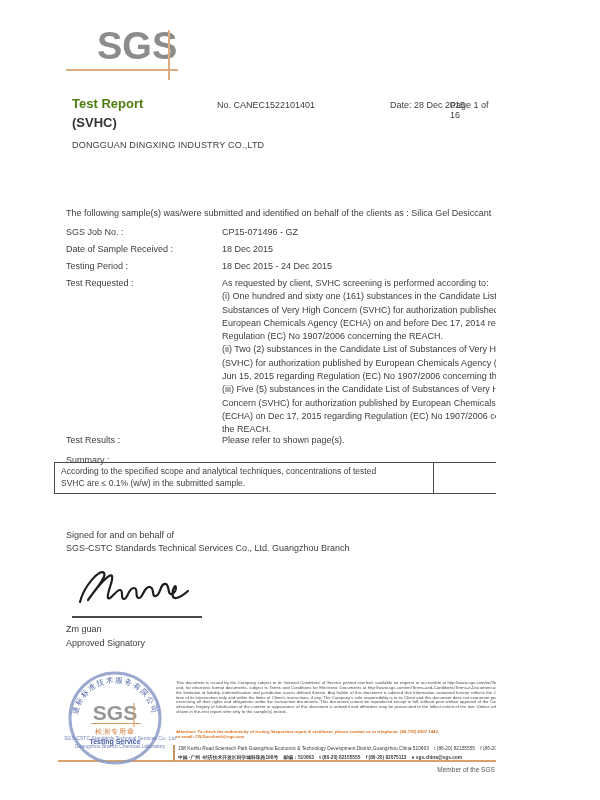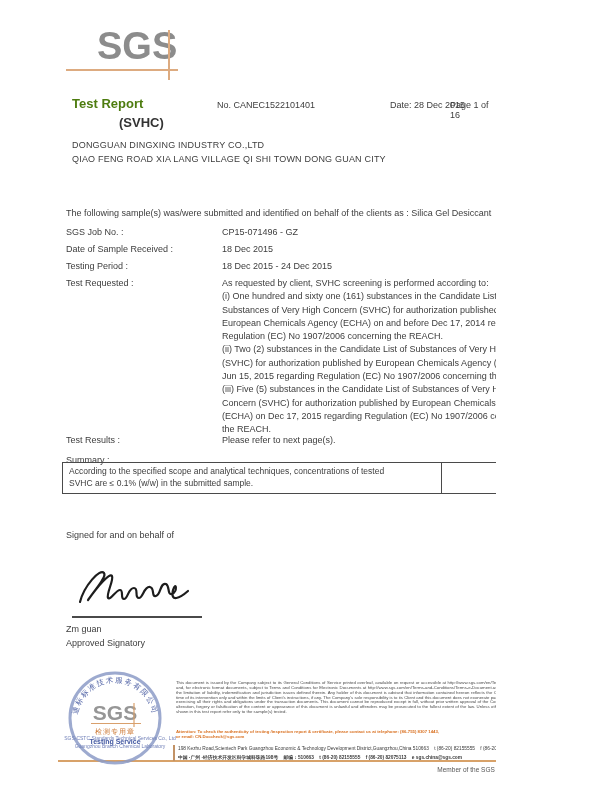--- a/index.html
+++ b/index.html
@@ -7,41 +7,41 @@
     position:relative;width:496px;height:800px;background:#ffffff;overflow:hidden;
     font-family:"Liberation Sans",sans-serif;color:#3d3d3d;
   }
   .abs{position:absolute;}
   
   .logo-text{left:97px;top:27px;font-size:38px;font-weight:700;color:#8c8c8c;letter-spacing:0px;line-height:38px;}
   .logo-hline{left:66px;top:69px;width:112px;height:2px;background:#ddab80;}
   .logo-vline{left:168px;top:30px;width:2px;height:50px;background:#ddab80;}
   
   .title1{left:72px;top:96px;font-size:13px;font-weight:700;color:#4d7c0f;}
-  .title2{left:72px;top:115px;font-size:13px;font-weight:700;color:#333;margin-left:47px;}
+  .title2{left:72px;top:115px;font-size:13px;font-weight:700;color:#333;}
   .meta{font-size:9px;color:#3d3d3d;top:100px;}
   .meta-no{left:205px;padding-left:12px;}
   .meta-date{left:356px;padding-left:34px;}
   .meta-page{left:450px;}
   
   .client-name{left:72px;top:139px;font-size:9px;letter-spacing:.2px;}
   .client-addr{left:72px;top:153px;font-size:9px;letter-spacing:.2px;}
   
   .body-txt{font-size:9px;line-height:13.3px;color:#3d3d3d;}
   .sample-intro{left:66px;top:207px;}
   .flabel{left:66px;}
   .fvalue{left:222px;white-space:pre;}
   .row-job{top:226px;}
   .row-recv{top:243px;}
   .row-period{top:260px;}
   .row-req{top:277px;}
   .row-res{top:434px;}
   .summary-head{left:66px;top:454px;}
   
-  .sum-table{left:62px;top:462px;width:466px;height:30px;border:1px solid #4a4a4a;display:flex;gap:28px;}
+  .sum-table{left:54px;top:462px;width:466px;height:30px;border:1px solid #4a4a4a;display:flex;gap:28px;}
   .sum-left{width:379px;border-right:1px solid #4a4a4a;padding:3px 6px;font-size:8.5px;line-height:11.5px;white-space:pre;box-sizing:border-box;}
   .sum-right{flex:1;display:flex;align-items:center;justify-content:center;font-size:9px;letter-spacing:.5px;}
   
   .signed1{left:66px;top:529px;}
   .signed2{left:66px;top:542px;}
   .sig-svg{left:70px;top:560px;}
   .sig-line{left:72px;top:616px;width:130px;height:2px;background:#4a4a4a;}
   .sig-name{left:66px;top:623px;}
   .sig-role{left:66px;top:637px;}
   
@@ -67,21 +67,20 @@
   <div class="abs logo-hline"></div>
   <div class="abs logo-vline"></div>
 
   <div class="abs title1">Test Report</div>
   <div class="abs title2">(SVHC)</div>
   <div class="abs meta meta-no">No. CANEC1522101401</div>
   <div class="abs meta meta-date">Date: 28 Dec 2015</div>
   <div class="abs meta meta-page">Page 1 of 16</div>
 
   <div class="abs client-name body-txt">DONGGUAN DINGXING INDUSTRY CO.,LTD</div>
-  <div class="abs client-addr body-txt">QIAO FENG ROAD XIA LANG VILLAGE QI SHI TOWN DONG GUAN CITY</div>
 
   <div class="abs body-txt sample-intro">The following sample(s) was/were submitted and identified on behalf of the clients as : Silica Gel Desiccant</div>
 
   <div class="abs body-txt flabel row-job">SGS Job No. :</div>
   <div class="abs body-txt fvalue row-job">CP15-071496 - GZ</div>
 
   <div class="abs body-txt flabel row-recv">Date of Sample Received :</div>
   <div class="abs body-txt fvalue row-recv">18 Dec 2015</div>
 
   <div class="abs body-txt flabel row-period">Testing Period :</div>
@@ -95,29 +94,30 @@
 Regulation (EC) No 1907/2006 concerning the REACH.
 (ii) Two (2) substances in the Candidate List of Substances of Very High Concern
 (SVHC) for authorization published by European Chemicals Agency (ECHA) on
 Jun 15, 2015 regarding Regulation (EC) No 1907/2006 concerning the REACH.
 (iii) Five (5) substances in the Candidate List of Substances of Very High
 Concern (SVHC) for authorization published by European Chemicals Agency
 (ECHA) on Dec 17, 2015 regarding Regulation (EC) No 1907/2006 concerning
 the REACH.</div>
 
   <div class="abs body-txt flabel row-res">Test Results :</div>
-  <div class="abs body-txt fvalue row-res">Please refer to next page(s).</div>
+  <div class="abs body-txt fvalue row-res">Please refer to shown page(s).</div>
 
   <div class="abs body-txt summary-head">Summary :</div>
   <div class="abs sum-table">
     <div class="sum-left">According to the specified scope and analytical techniques, concentrations of tested
 SVHC are ≤ 0.1% (w/w) in the submitted sample.</div>
   </div>
 
   <div class="abs body-txt signed1">Signed for and on behalf of</div>
+  <div class="abs body-txt signed2">SGS-CSTC Standards Technical Services Co., Ltd. Guangzhou Branch</div>
 
   <svg class="abs sig-svg" width="140" height="55" viewBox="0 0 140 55">
     <path d="M10,42 C14,26 30,8 34,13 C37,17 26,28 18,40 C28,26 40,12 42,16 C44,20 36,34 38,38 C40,41 46,30 50,30 C54,30 50,39 54,39 C58,39 58,28 64,28 C69,28 64,38 69,38 C73,38 74,26 80,27 C85,28 81,37 86,36 C91,35 90,22 96,24 C100,26 97,35 102,34 C108,32 106,20 103,30 C100,43 110,38 118,31" fill="none" stroke="#1d1d1d" stroke-width="2.2" stroke-linecap="round" stroke-linejoin="round"></path>
   </svg>
   <div class="abs sig-line"></div>
   <div class="abs body-txt sig-name">Zm guan</div>
   <div class="abs body-txt sig-role">Approved Signatory</div>
 
   <div class="abs foot-rule"></div>
 

